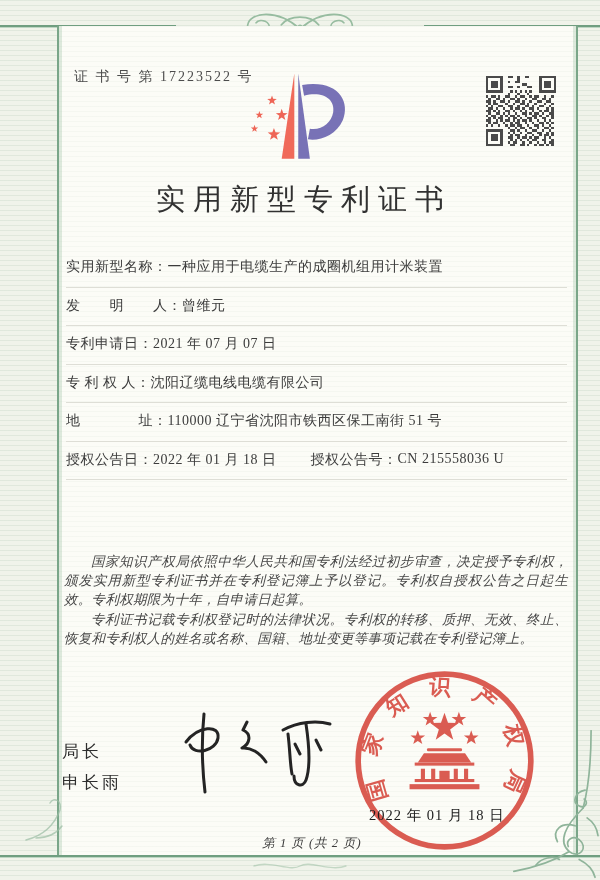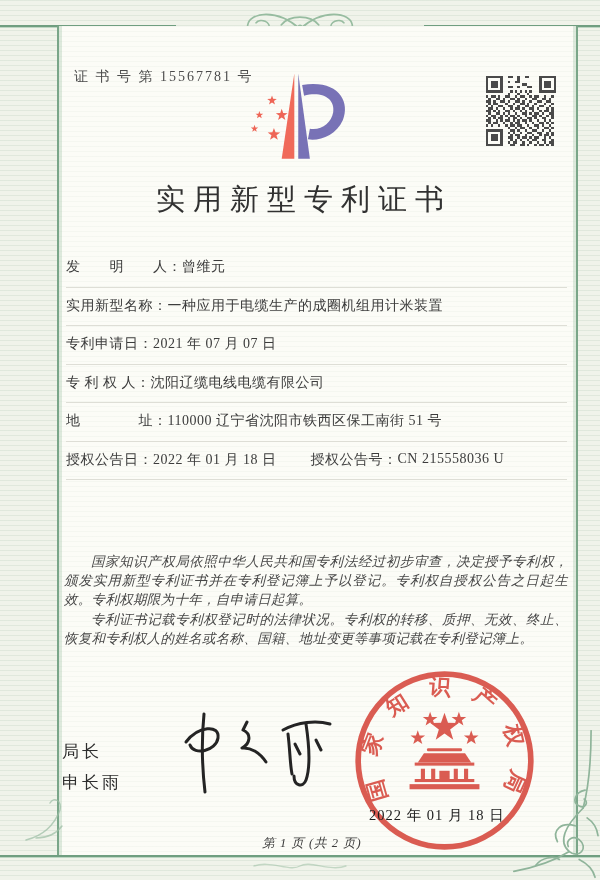--- a/index.html
+++ b/index.html
@@ -65,21 +65,21 @@
       <path d="M62,24 C44,34 26,32 8,24"></path>
       <path d="M158,24 C176,34 194,32 212,24"></path>
       <path d="M84,28 C100,37 120,37 136,28"></path>
       <path d="M92,20 C100,10 120,10 128,20"></path>
       <circle cx="110" cy="22" r="2.4" fill="#97bca0" stroke="none"></circle>
     </g>
   </svg>
 
   <div class="inner-page"></div>
 
-  <div class="cert-no">证 书 号 第 15567781 号</div>
+  <div class="cert-no">证 书 号 第 17223522 号</div>
 
   <svg class="logo" viewBox="0 0 140 110">
     <defs>
       <polygon id="star5" points="0,-10 2.35,-3.24 9.51,-3.09 3.8,1.24 5.88,8.09 0,4 -5.88,8.09 -3.8,1.24 -9.51,-3.09 -2.35,-3.24"></polygon>
     </defs>
     <polygon points="58,10 45,98 58,98" fill="#f06a5a"></polygon>
     <polygon points="62,10 74,98 62,98" fill="#7872b6"></polygon>
     <path d="M66,22 C102,16 116,38 108,58 C101,74 84,80 72,78 L74,67 C86,69 96,61 98,50 C100,37 88,28 68,33 Z" fill="#7872b6"></path>
     <g fill="#ee6556">
       <use href="#star5" transform="translate(35,38) scale(0.52)"></use>
@@ -123,26 +123,26 @@
       M10,26h1v1h-1z M12,26h1v1h-1z M14,26h1v1h-1z M17,26h1v1h-1z M19,26h2v1h-2z M23,26h2v1h-2z M27,26h1v1h-1z
       M9,27h1v1h-1z M11,27h2v1h-2z M15,27h1v1h-1z M18,27h1v1h-1z M21,27h1v1h-1z M24,27h1v1h-1z M26,27h2v1h-2z
       M10,28h2v1h-2z M14,28h2v1h-2z M17,28h1v1h-1z M20,28h1v1h-1z M22,28h2v1h-2z M25,28h1v1h-1z M27,28h1v1h-1z"></path>
     </g>
   </svg>
 
   <div class="title">实用新型专利证书</div>
 
   <div class="fields">
     <div class="field-row">
+      <span class="lbl">实用新型名称：</span>
+      <span class="val">一种应用于电缆生产的成圈机组用计米装置</span>
+    </div>
+    <div class="field-row">
       <span class="lbl">发　　明　　人：</span>
       <span class="val">曾维元</span>
-    </div>
-    <div class="field-row">
-      <span class="lbl">实用新型名称：</span>
-      <span class="val">一种应用于电缆生产的成圈机组用计米装置</span>
     </div>
     <div class="field-row">
       <span class="lbl">专利申请日：</span>
       <span class="val">2021 年 07 月 07 日</span>
     </div>
     <div class="field-row">
       <span class="lbl">专 利 权 人：</span>
       <span class="val">沈阳辽缆电线电缆有限公司</span>
     </div>
     <div class="field-row">

